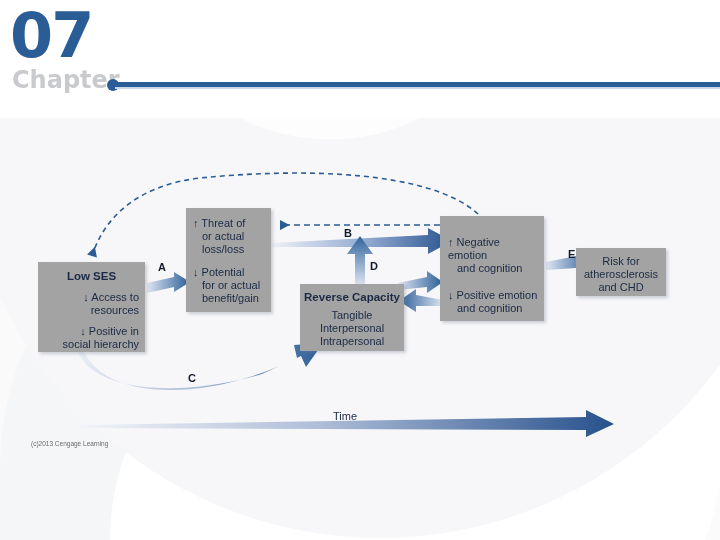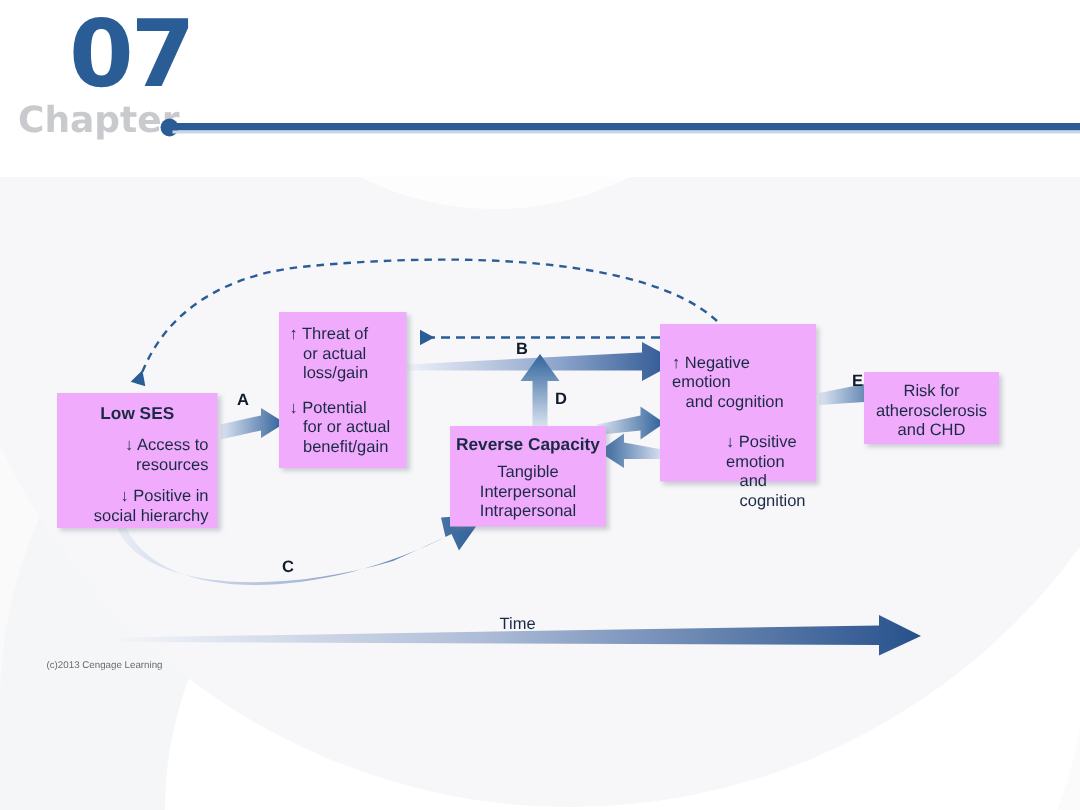--- a/index.html
+++ b/index.html
@@ -36,21 +36,20 @@
   .white-mid{
     position:absolute;left:0;top:118px;width:720px;height:350px;background:#ffffff;
   }
   
   .chap-num{
     position:absolute;left:10px;top:5px;
     font-family:"DejaVu Sans", sans-serif;
     font-weight:bold;font-size:62px;letter-spacing:-2px;
     color:#2a5d96;line-height:62px;
     text-shadow:1px 1px 0 rgba(255,255,255,.8);
-    margin-left:36px;
   }
   .chap-word{
     position:absolute;left:12px;top:70px;
     font-family:"DejaVu Sans", sans-serif;
     font-weight:bold;font-size:24px;letter-spacing:0px;
     color:#c9cace;line-height:21px;
   }
   .hdr-dot{
     position:absolute;left:107px;top:79px;width:12px;height:12px;
     border-radius:50%;background:#2a5d96;
@@ -59,42 +58,42 @@
     position:absolute;left:115px;top:82px;width:605px;height:5px;
     background:#2a5d96;
   }
   .hdr-line-lt{
     position:absolute;left:115px;top:87px;width:605px;height:2px;
     background:#c8d6e6;
   }
   
   .box{
     position:absolute;
-    background:#f0abfc;
+    background:#a3a3a3;
     color:#1b2a44;
     font-size:11px;
     line-height:13px;
     text-align:center;
     box-sizing:border-box;
     box-shadow:2px 2px 3px rgba(120,130,150,.35);
   }
   .box .title{
     font-weight:bold;font-size:11.5px;display:block;
   }
   .box .itm{display:block;text-align:right;}
   #box-ses{left:38px;top:262px;width:107px;height:90px;padding:8px 6px 0 6px;}
   #box-ses .itm{margin-top:8px;padding-left:2px;}
   #box-threat{left:186px;top:208px;width:85px;height:104px;padding:9px 5px 0 7px;}
   #box-threat .itm{text-align:left;}
   #box-threat .itm.second{margin-top:10px;}
   #box-reserve{left:300px;top:284px;width:104px;height:67px;padding:7px 4px 0 4px;}
   #box-reserve .sub{display:block;margin-top:5px;}
   #box-emotion{left:440px;top:216px;width:104px;height:105px;padding:20px 6px 0 8px;}
   #box-emotion .itm{text-align:left;}
-  #box-emotion .itm.second{margin-top:14px;margin-left:36px;}
+  #box-emotion .itm.second{margin-top:14px;}
   #box-risk{left:560px;top:248px;width:90px;height:48px;padding:7px 4px 0 4px;margin-left:16px;}
   
   .lbl{
     position:absolute;font-weight:bold;font-size:11px;color:#111a2b;
   }
   #lbl-a{left:158px;top:261px;}
   #lbl-b{left:344px;top:227px;}
   #lbl-c{left:188px;top:372px;}
   #lbl-d{left:370px;top:260px;}
   #lbl-e{left:568px;top:248px;}
@@ -216,21 +215,21 @@
     <span class="itm">
       <span>↓ Positive in</span><br>
       <span style="padding-left:10px;display:inline-block">social hierarchy</span>
     </span>
   </div>
 
   <div class="box" id="box-threat">
     <span class="itm">
       <span>↑ Threat of</span><br>
       <span style="padding-left:9px;display:inline-block">or actual</span><br>
-      <span style="padding-left:9px;display:inline-block">loss/gain</span>
+      <span style="padding-left:9px;display:inline-block">loss/loss</span>
     </span>
     <span class="itm second">
       <span>↓ Potential</span><br>
       <span style="padding-left:9px;display:inline-block">for or actual</span><br>
       <span style="padding-left:9px;display:inline-block">benefit/gain</span>
     </span>
   </div>
 
   <div class="box" id="box-reserve">
     <span class="title">Reverse Capacity</span>

